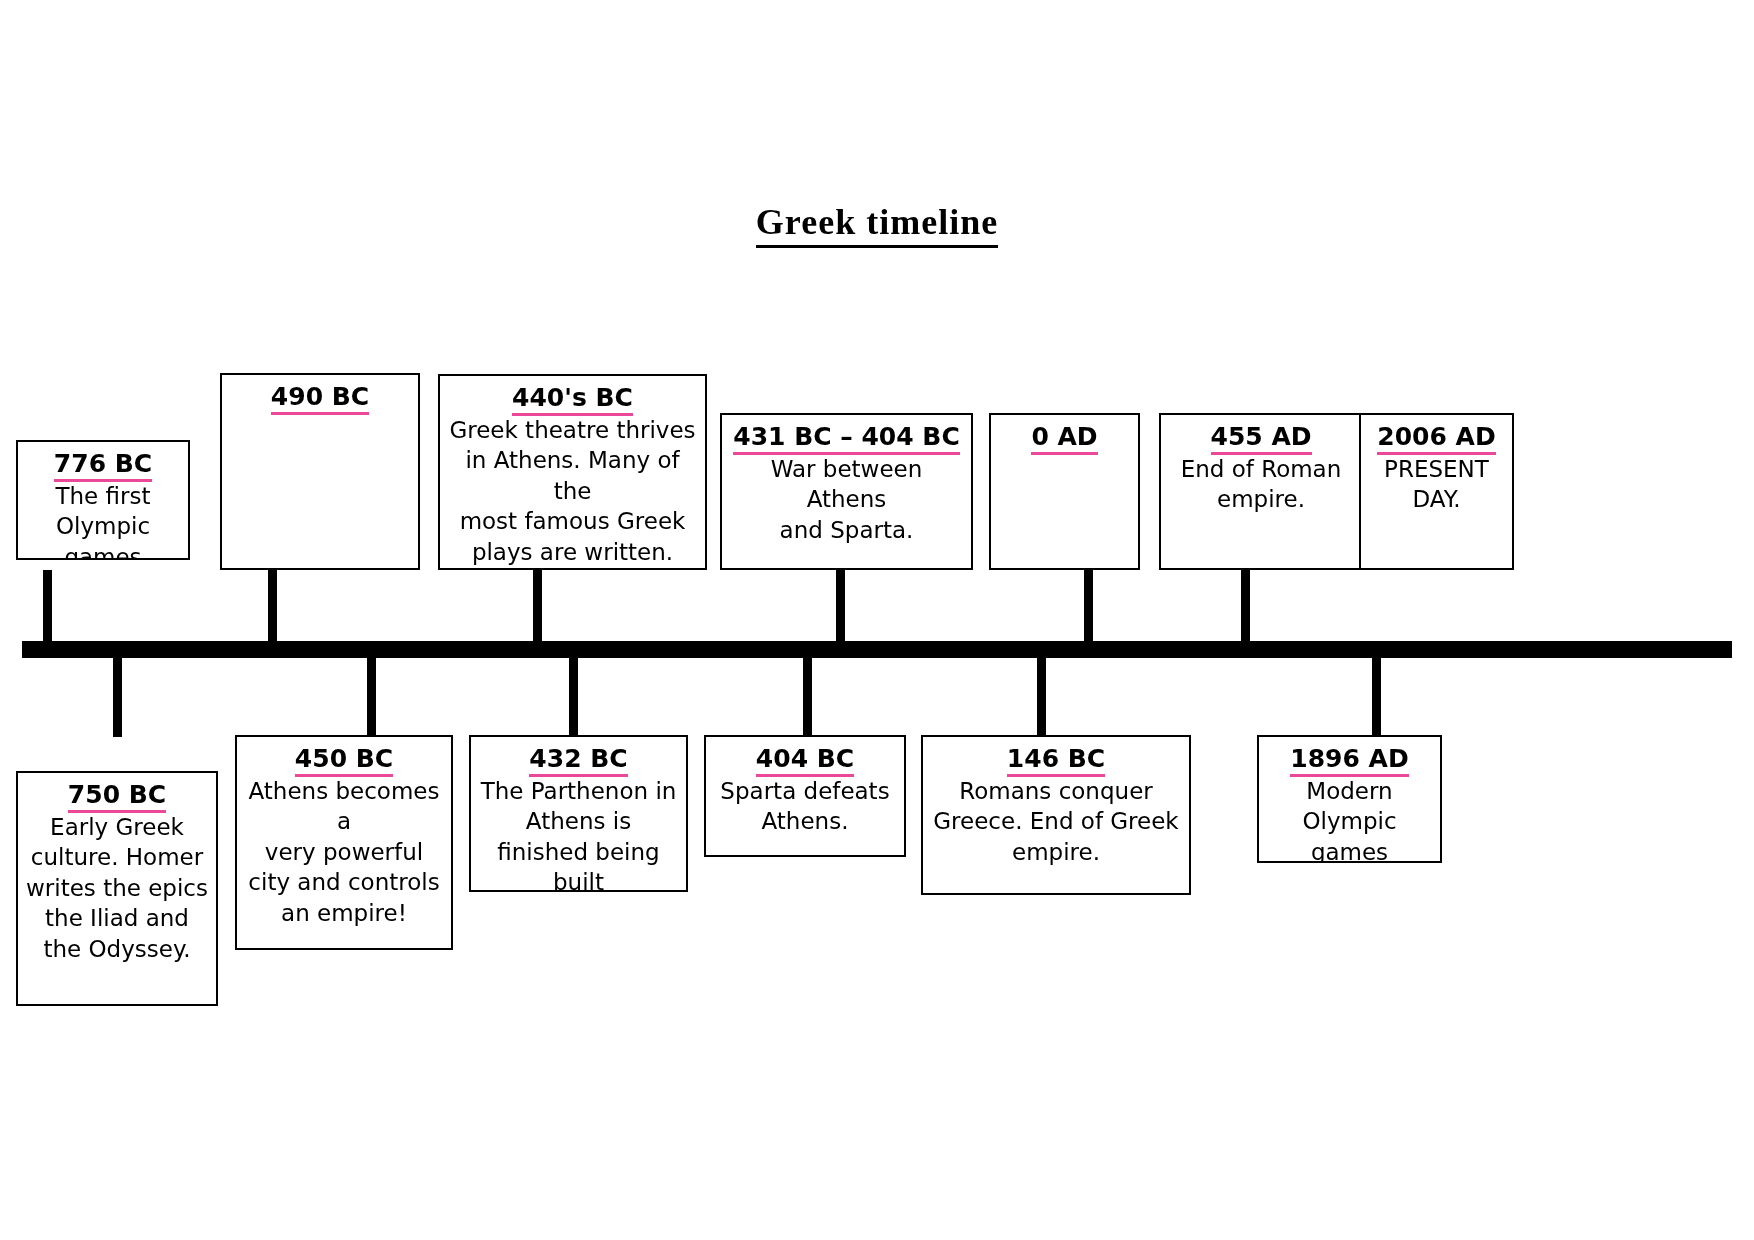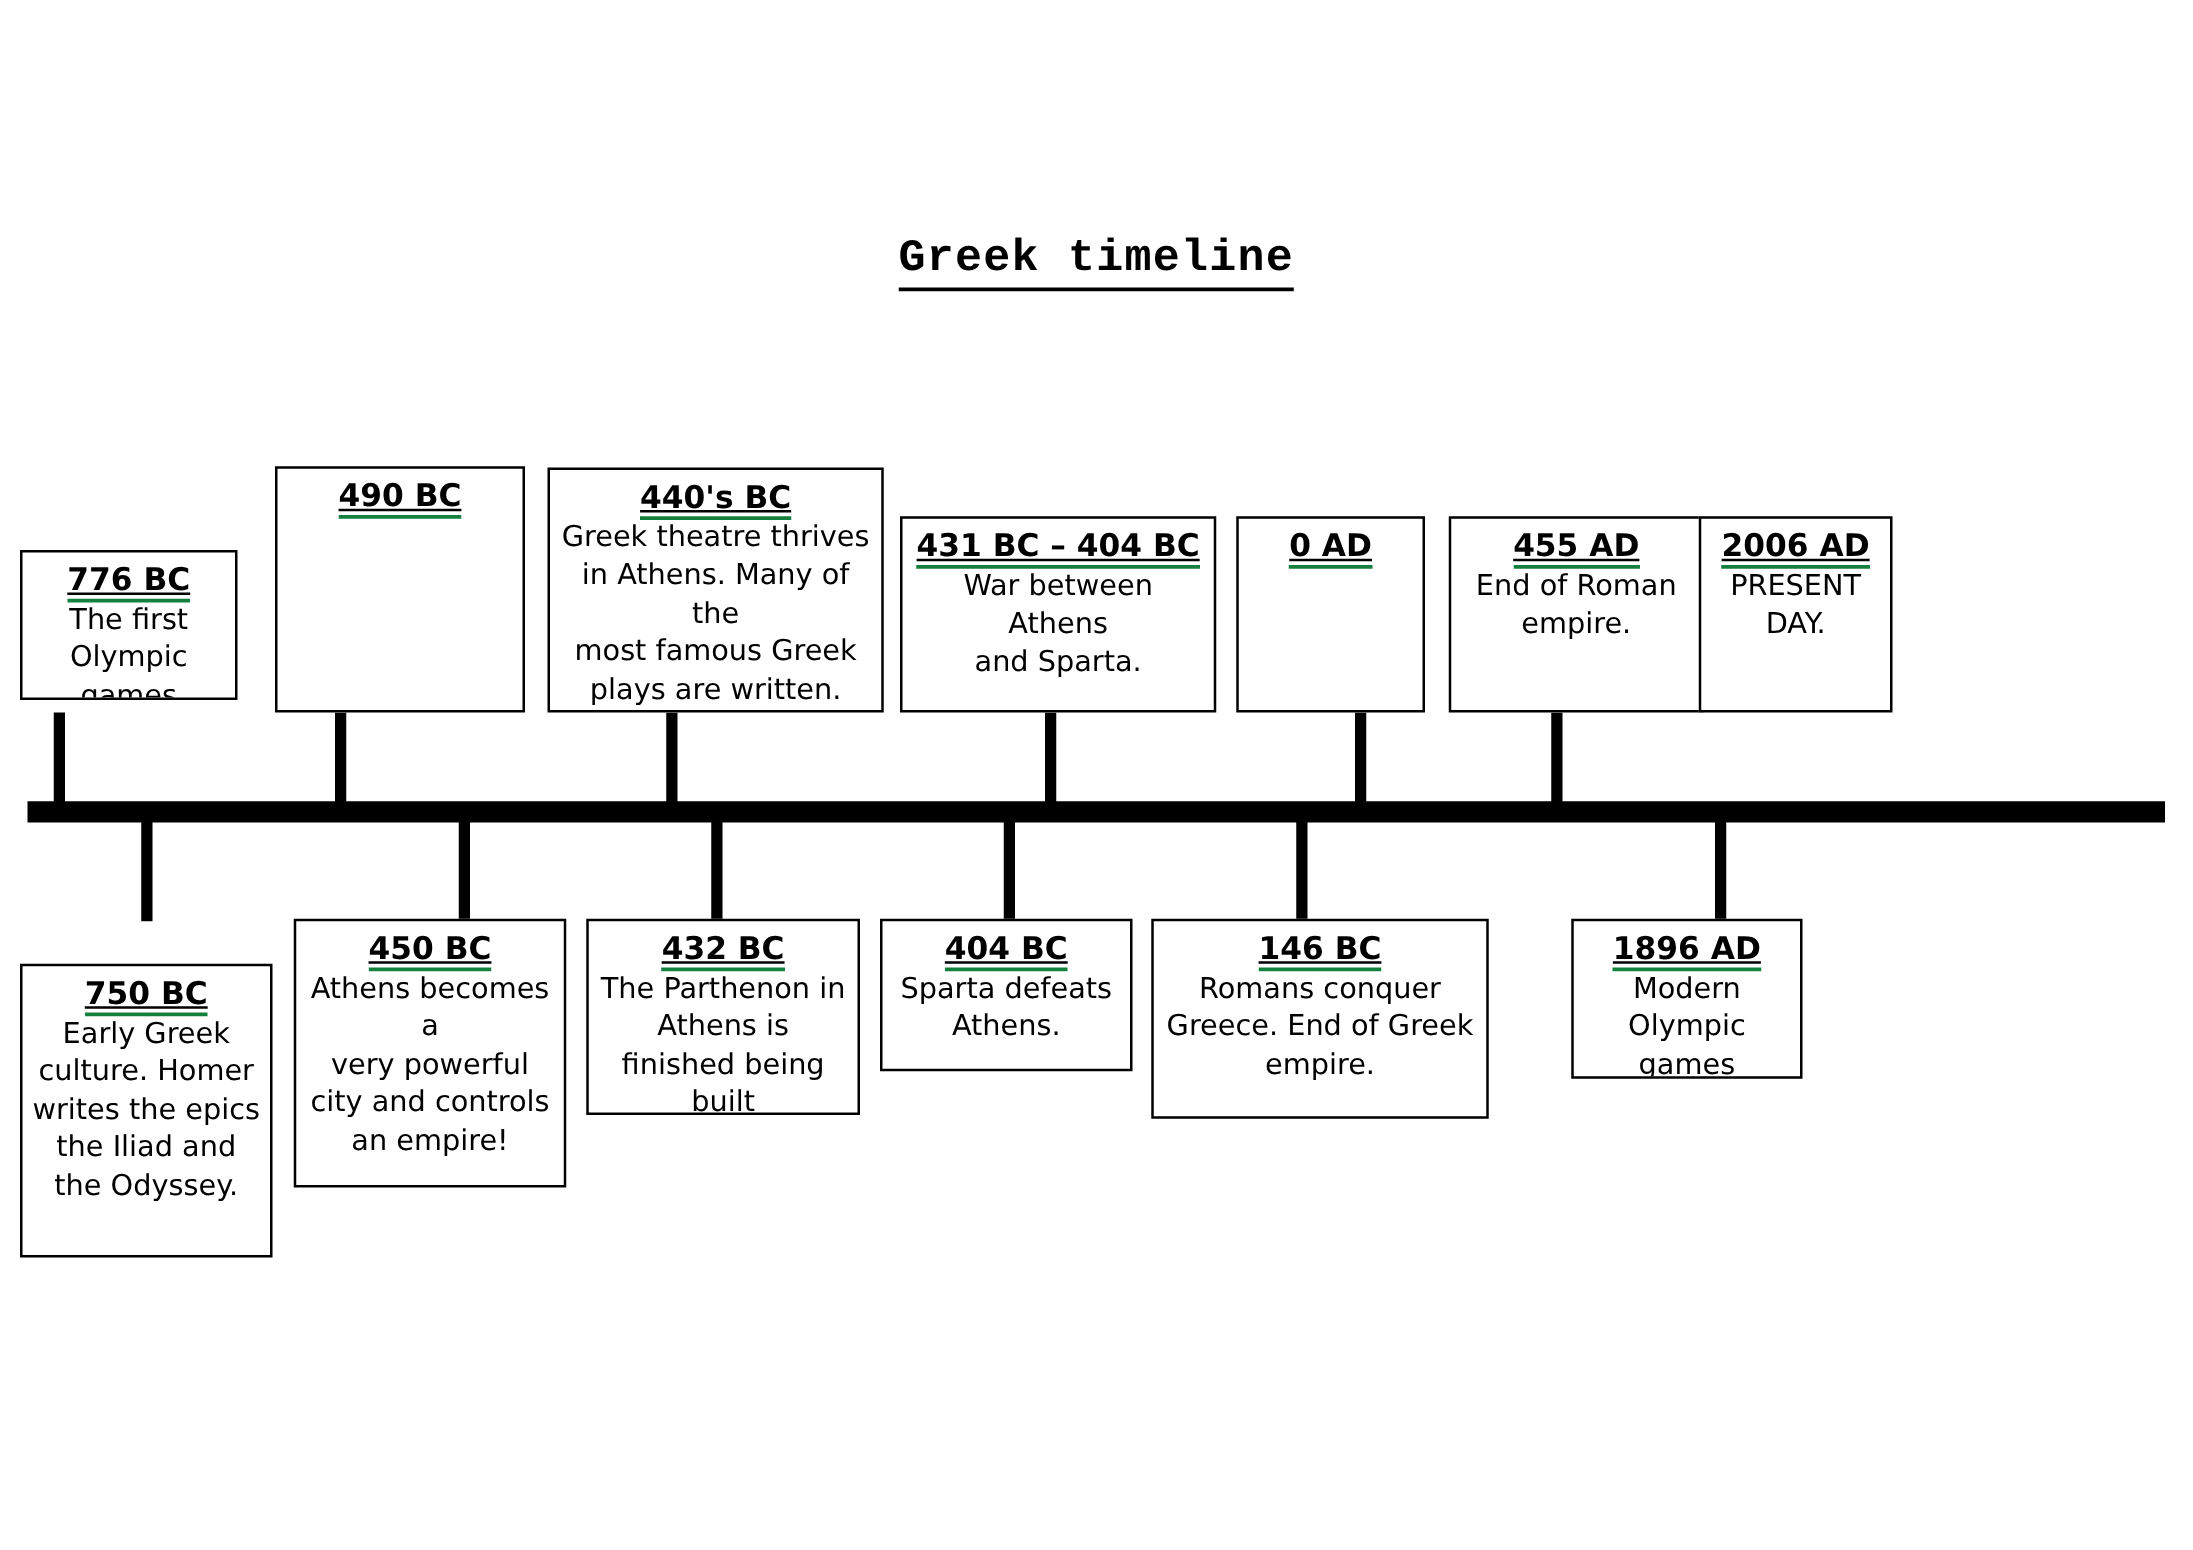--- a/index.html
+++ b/index.html
@@ -20,24 +20,24 @@
     position: absolute;
     left: 0; top: 0;
     width: 1754px;
     height: 1240px;
   }
 
   
   .title {
     position: absolute;
     left: 0;
-    top: 189px;
+    top: 204px;
     width: 1754px;
     text-align: center;
-    font-family: Liberation Mono, monospace;
+    font-family: Liberation Serif, serif;
     font-size: 36px;
     font-weight: bold;
     letter-spacing: 1px;
     line-height: 1;
   }
   .title span {
     border-bottom: 3px solid #000;
     padding-bottom: 3px;
   }
 
@@ -72,23 +72,22 @@
     padding: 7px 6px 0 6px;
   }
   .ev-date {
     font-size: 25px;
     font-weight: bold;
     line-height: 1.18;
     display: block;
     margin-bottom: 2px;
   }
   .ev-date span {
-    border-bottom: 3px solid #15803d;
+    border-bottom: 3px solid #ec4899;
     padding-bottom: 1px;
-    text-decoration: underline;
   }
   .ev-desc {
     font-size: 23px;
     line-height: 1.33;
     display: block;
     white-space: pre-line;
   }
 </style>
 </head>
 <body>

